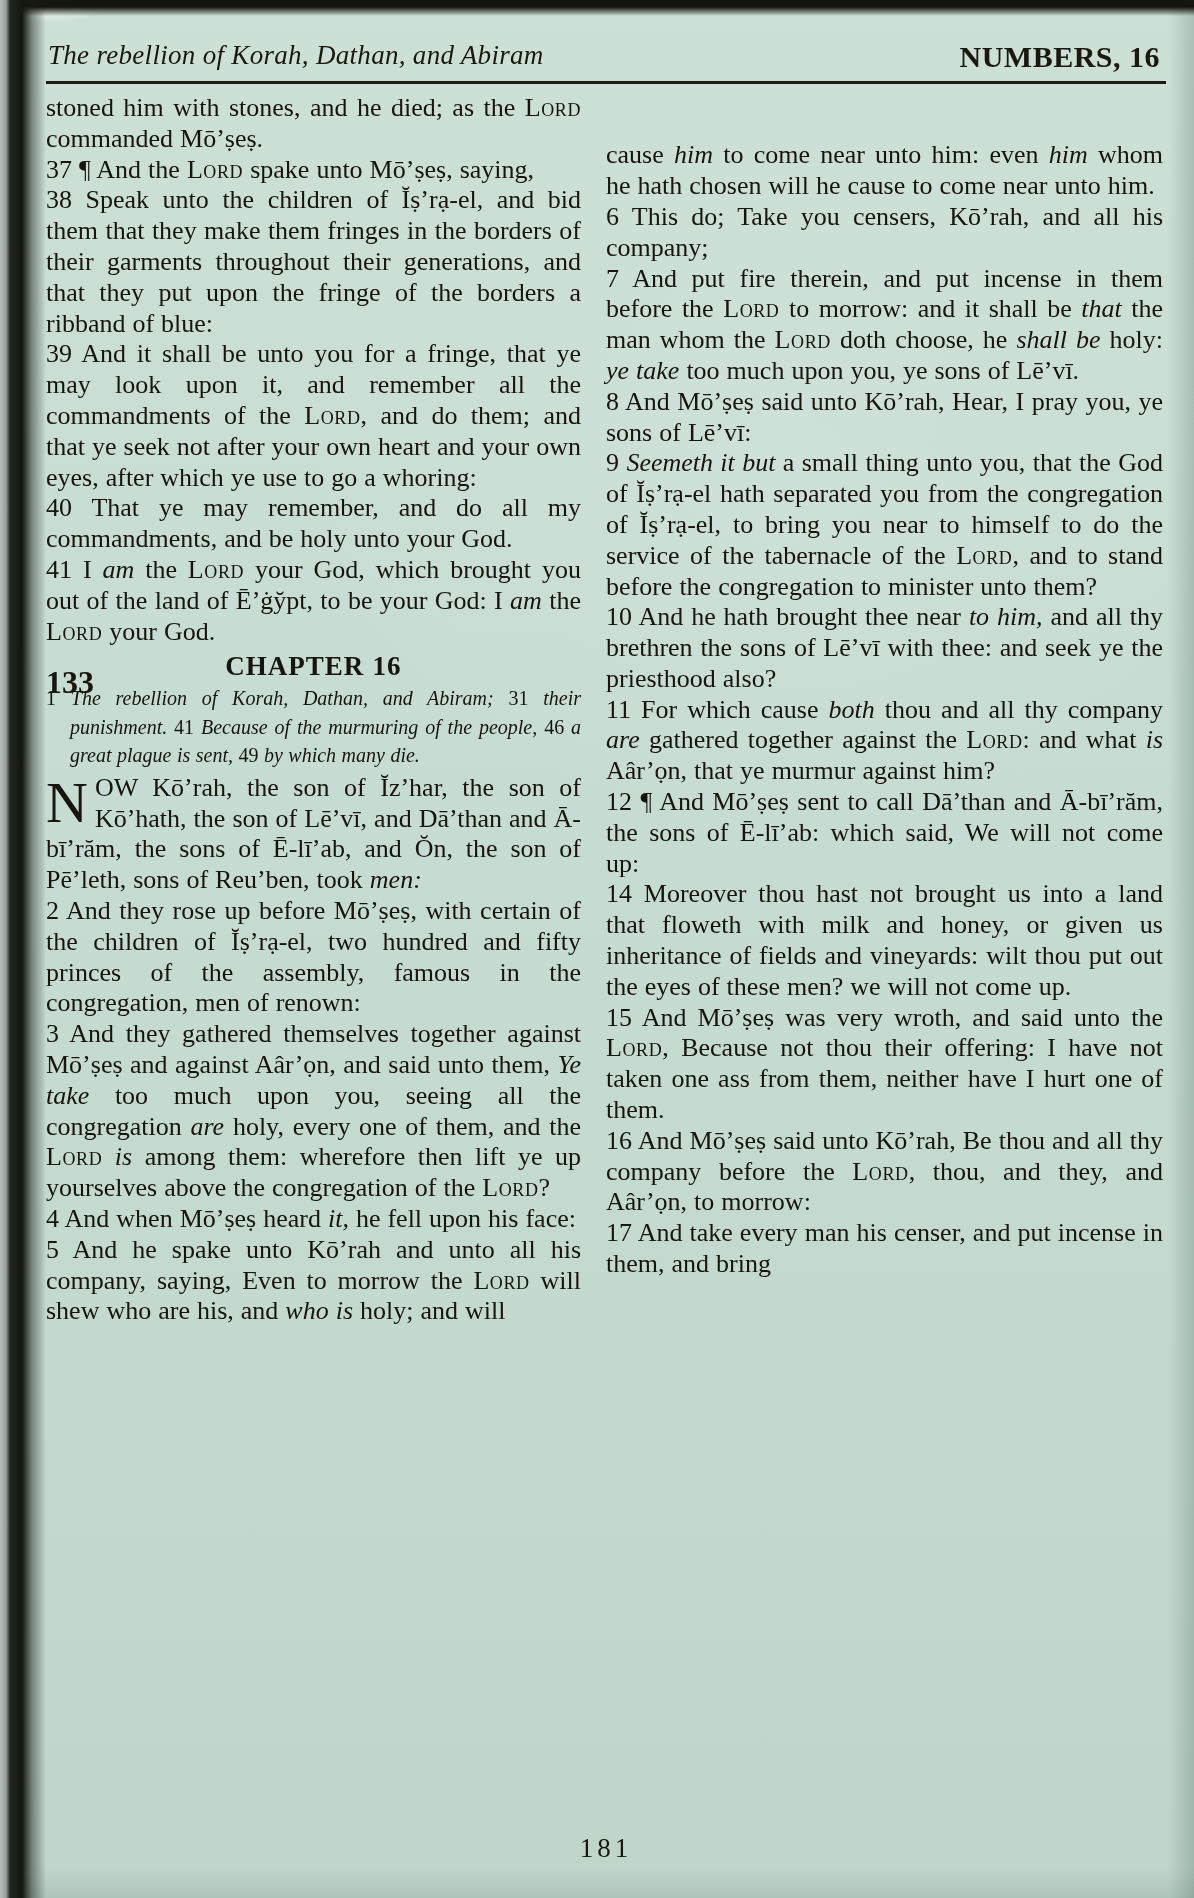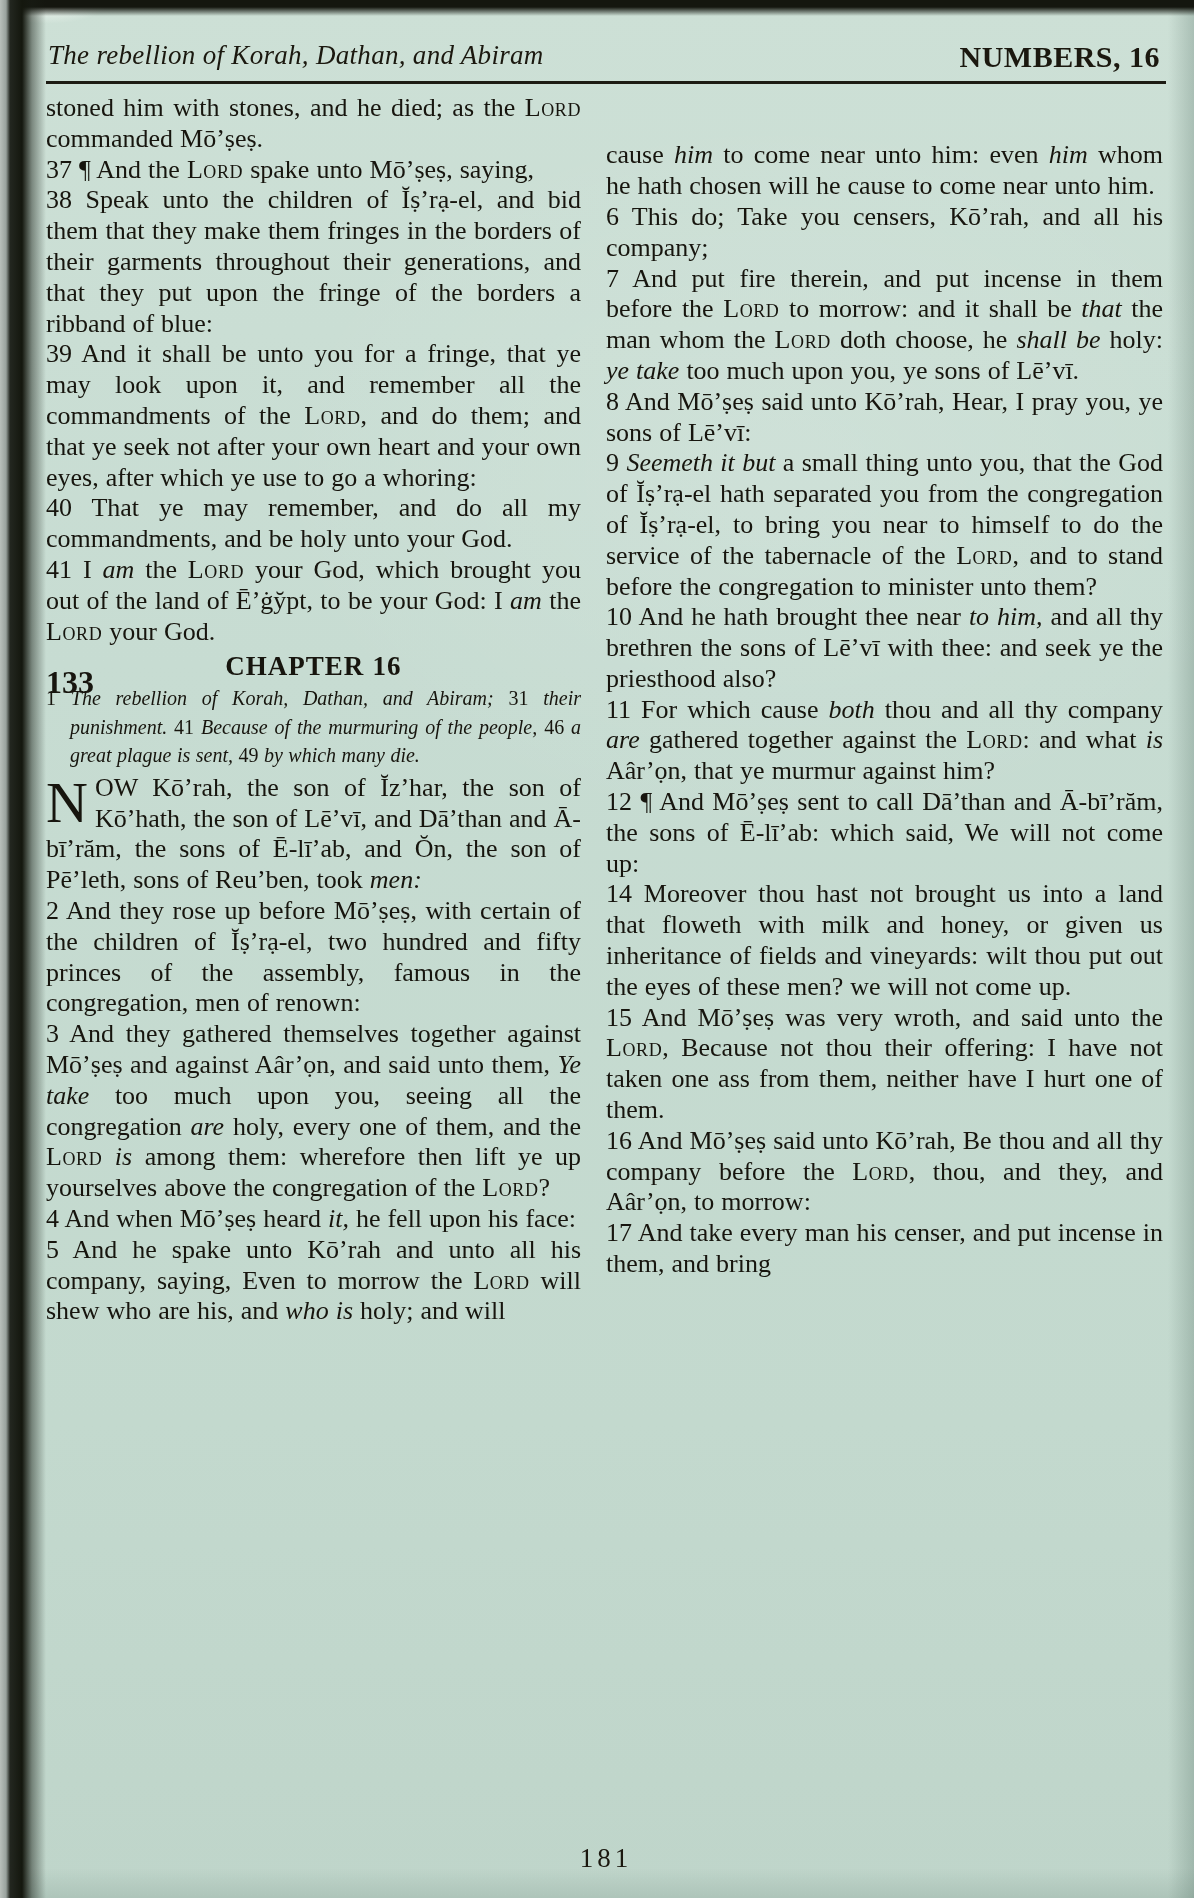--- a/index.html
+++ b/index.html
@@ -81,21 +81,21 @@
   .dropcap{
     float:left;
     font-size:58px; line-height:53px;
     padding:3px 7px 0 0;
   }
 
   .it{ font-style:italic; }
   .sc{ font-variant-caps:small-caps; letter-spacing:.6px; }
 
   footer.page-foot{
-    position:absolute; left:46px; right:28px; bottom:24px;
+    position:absolute; left:46px; right:28px; bottom:34px;
     text-align:center; z-index:4;
   }
   .page-number{ font-size:27px; letter-spacing:4px; }
 </style>
 </head>
 <body>
 
 <div class="sheet">
   <div class="texture"></div>
   <div class="top-edge"></div>

